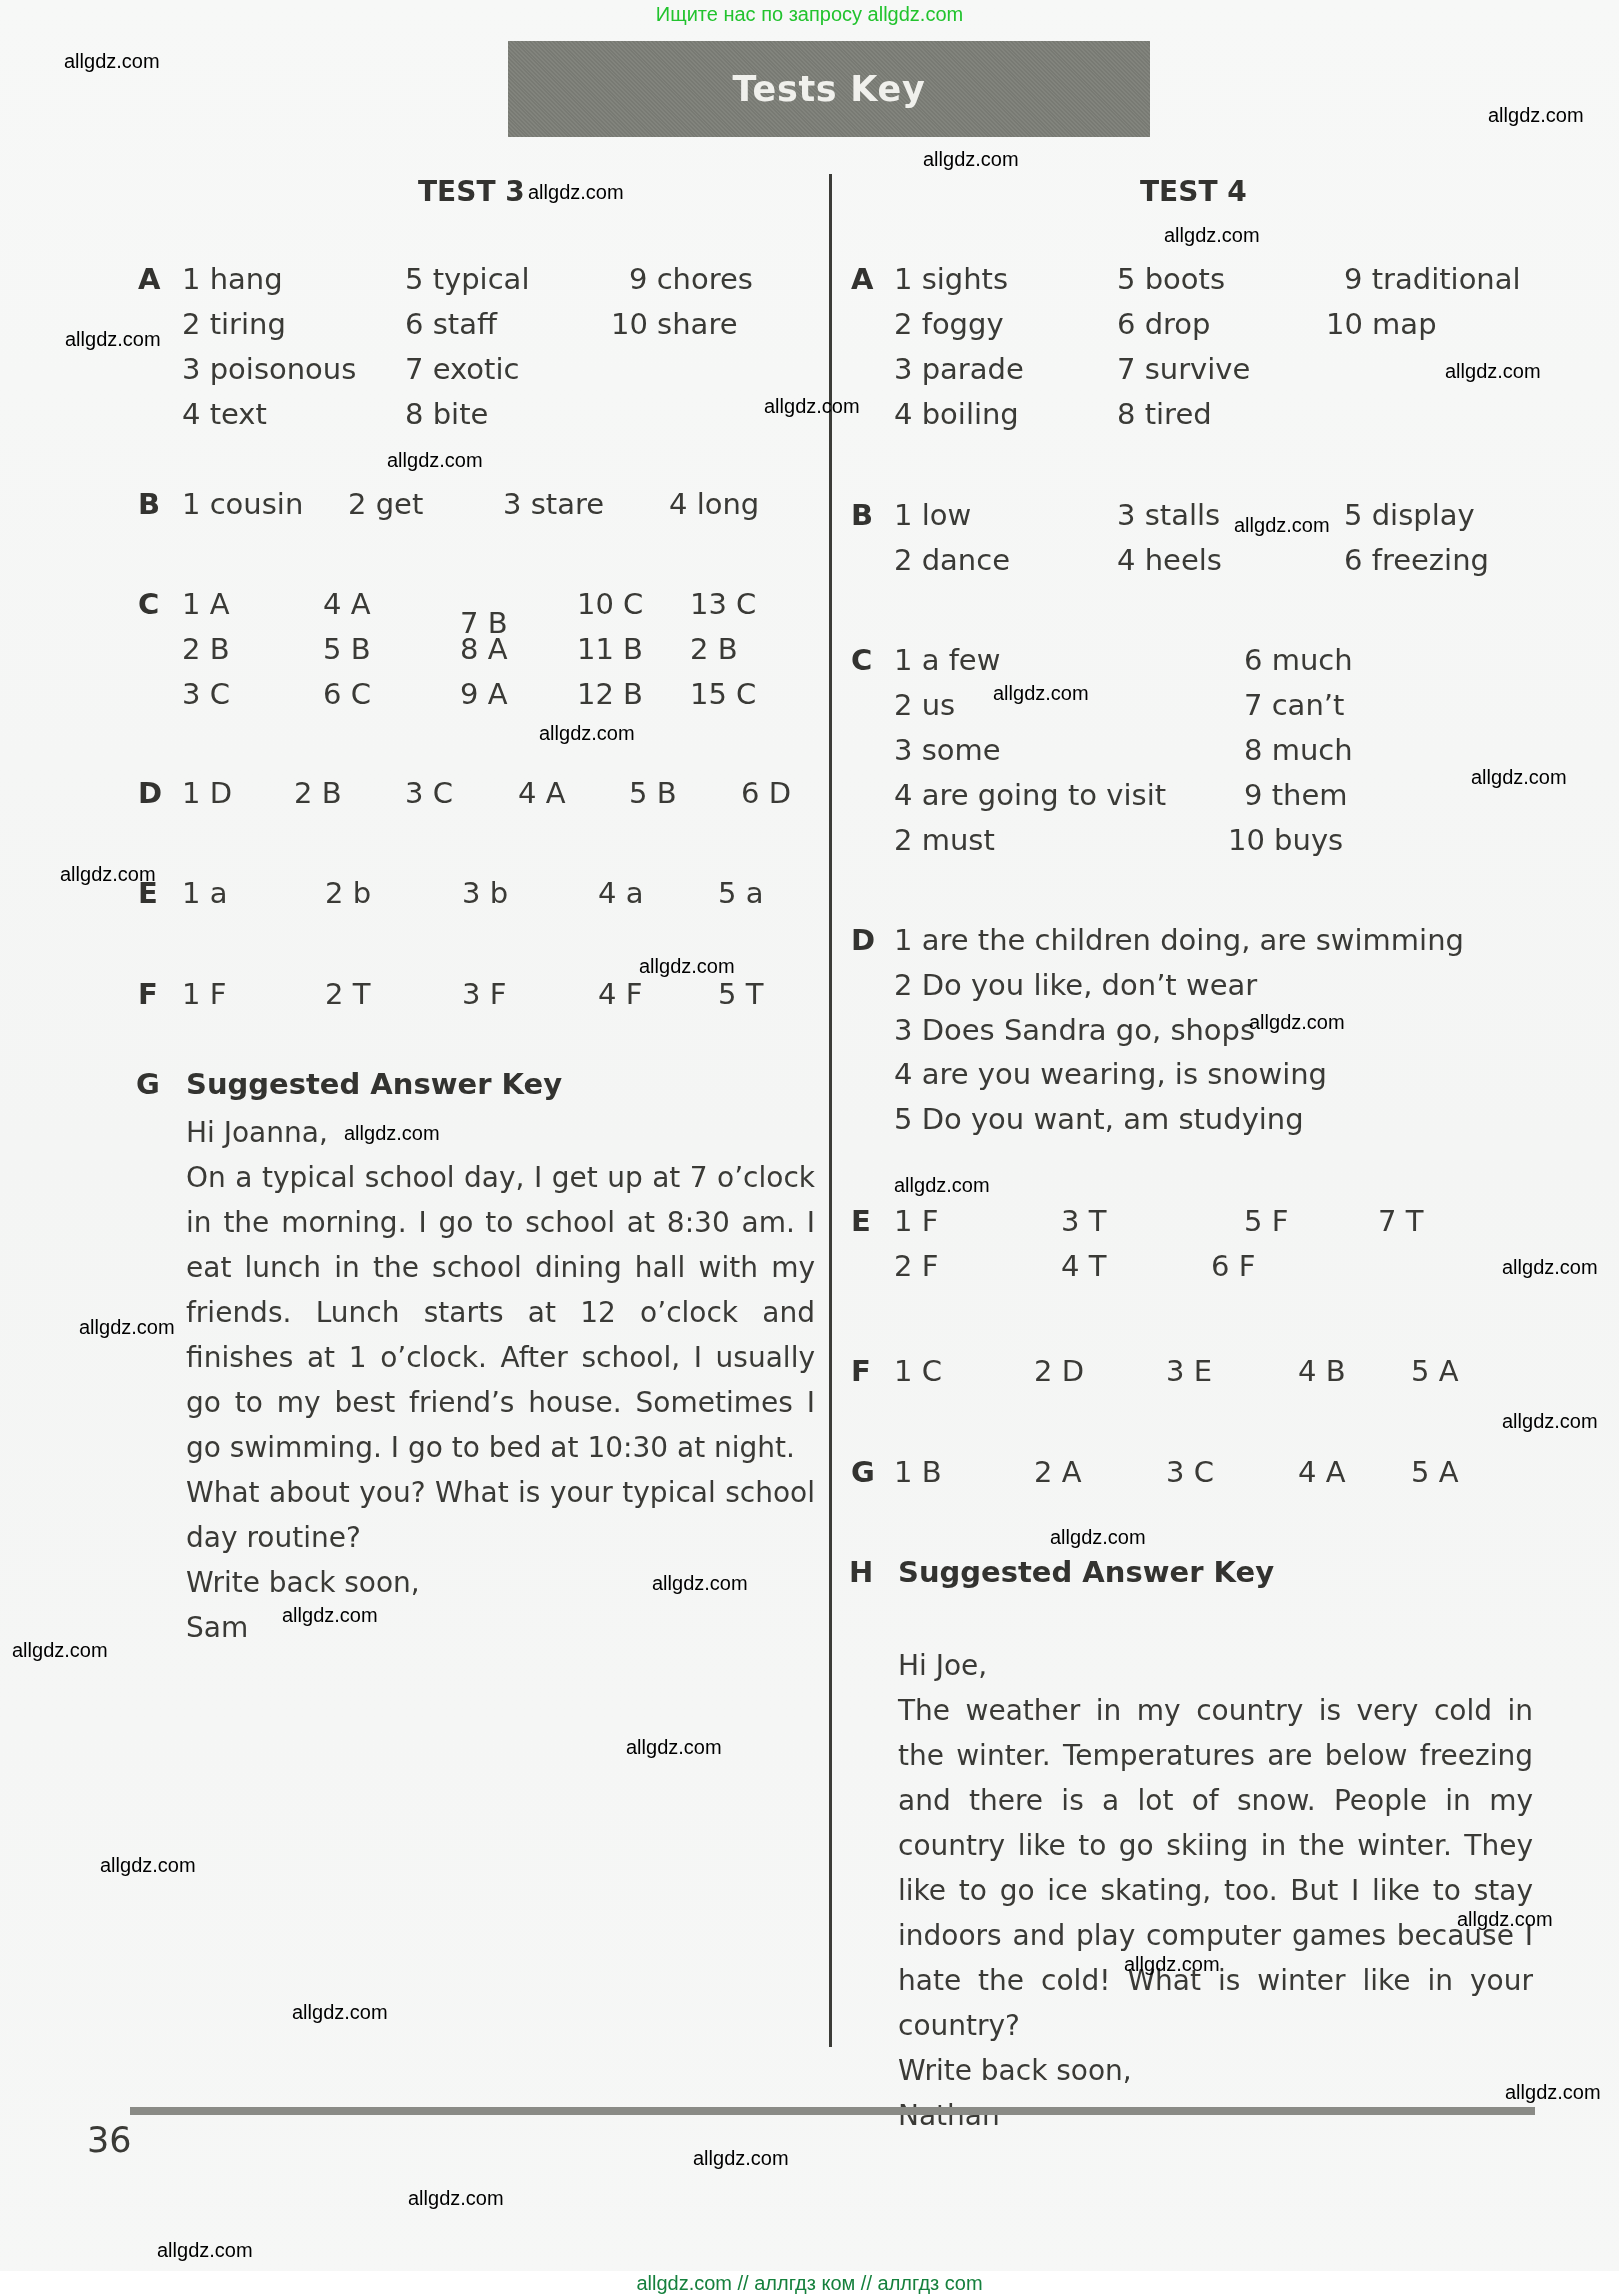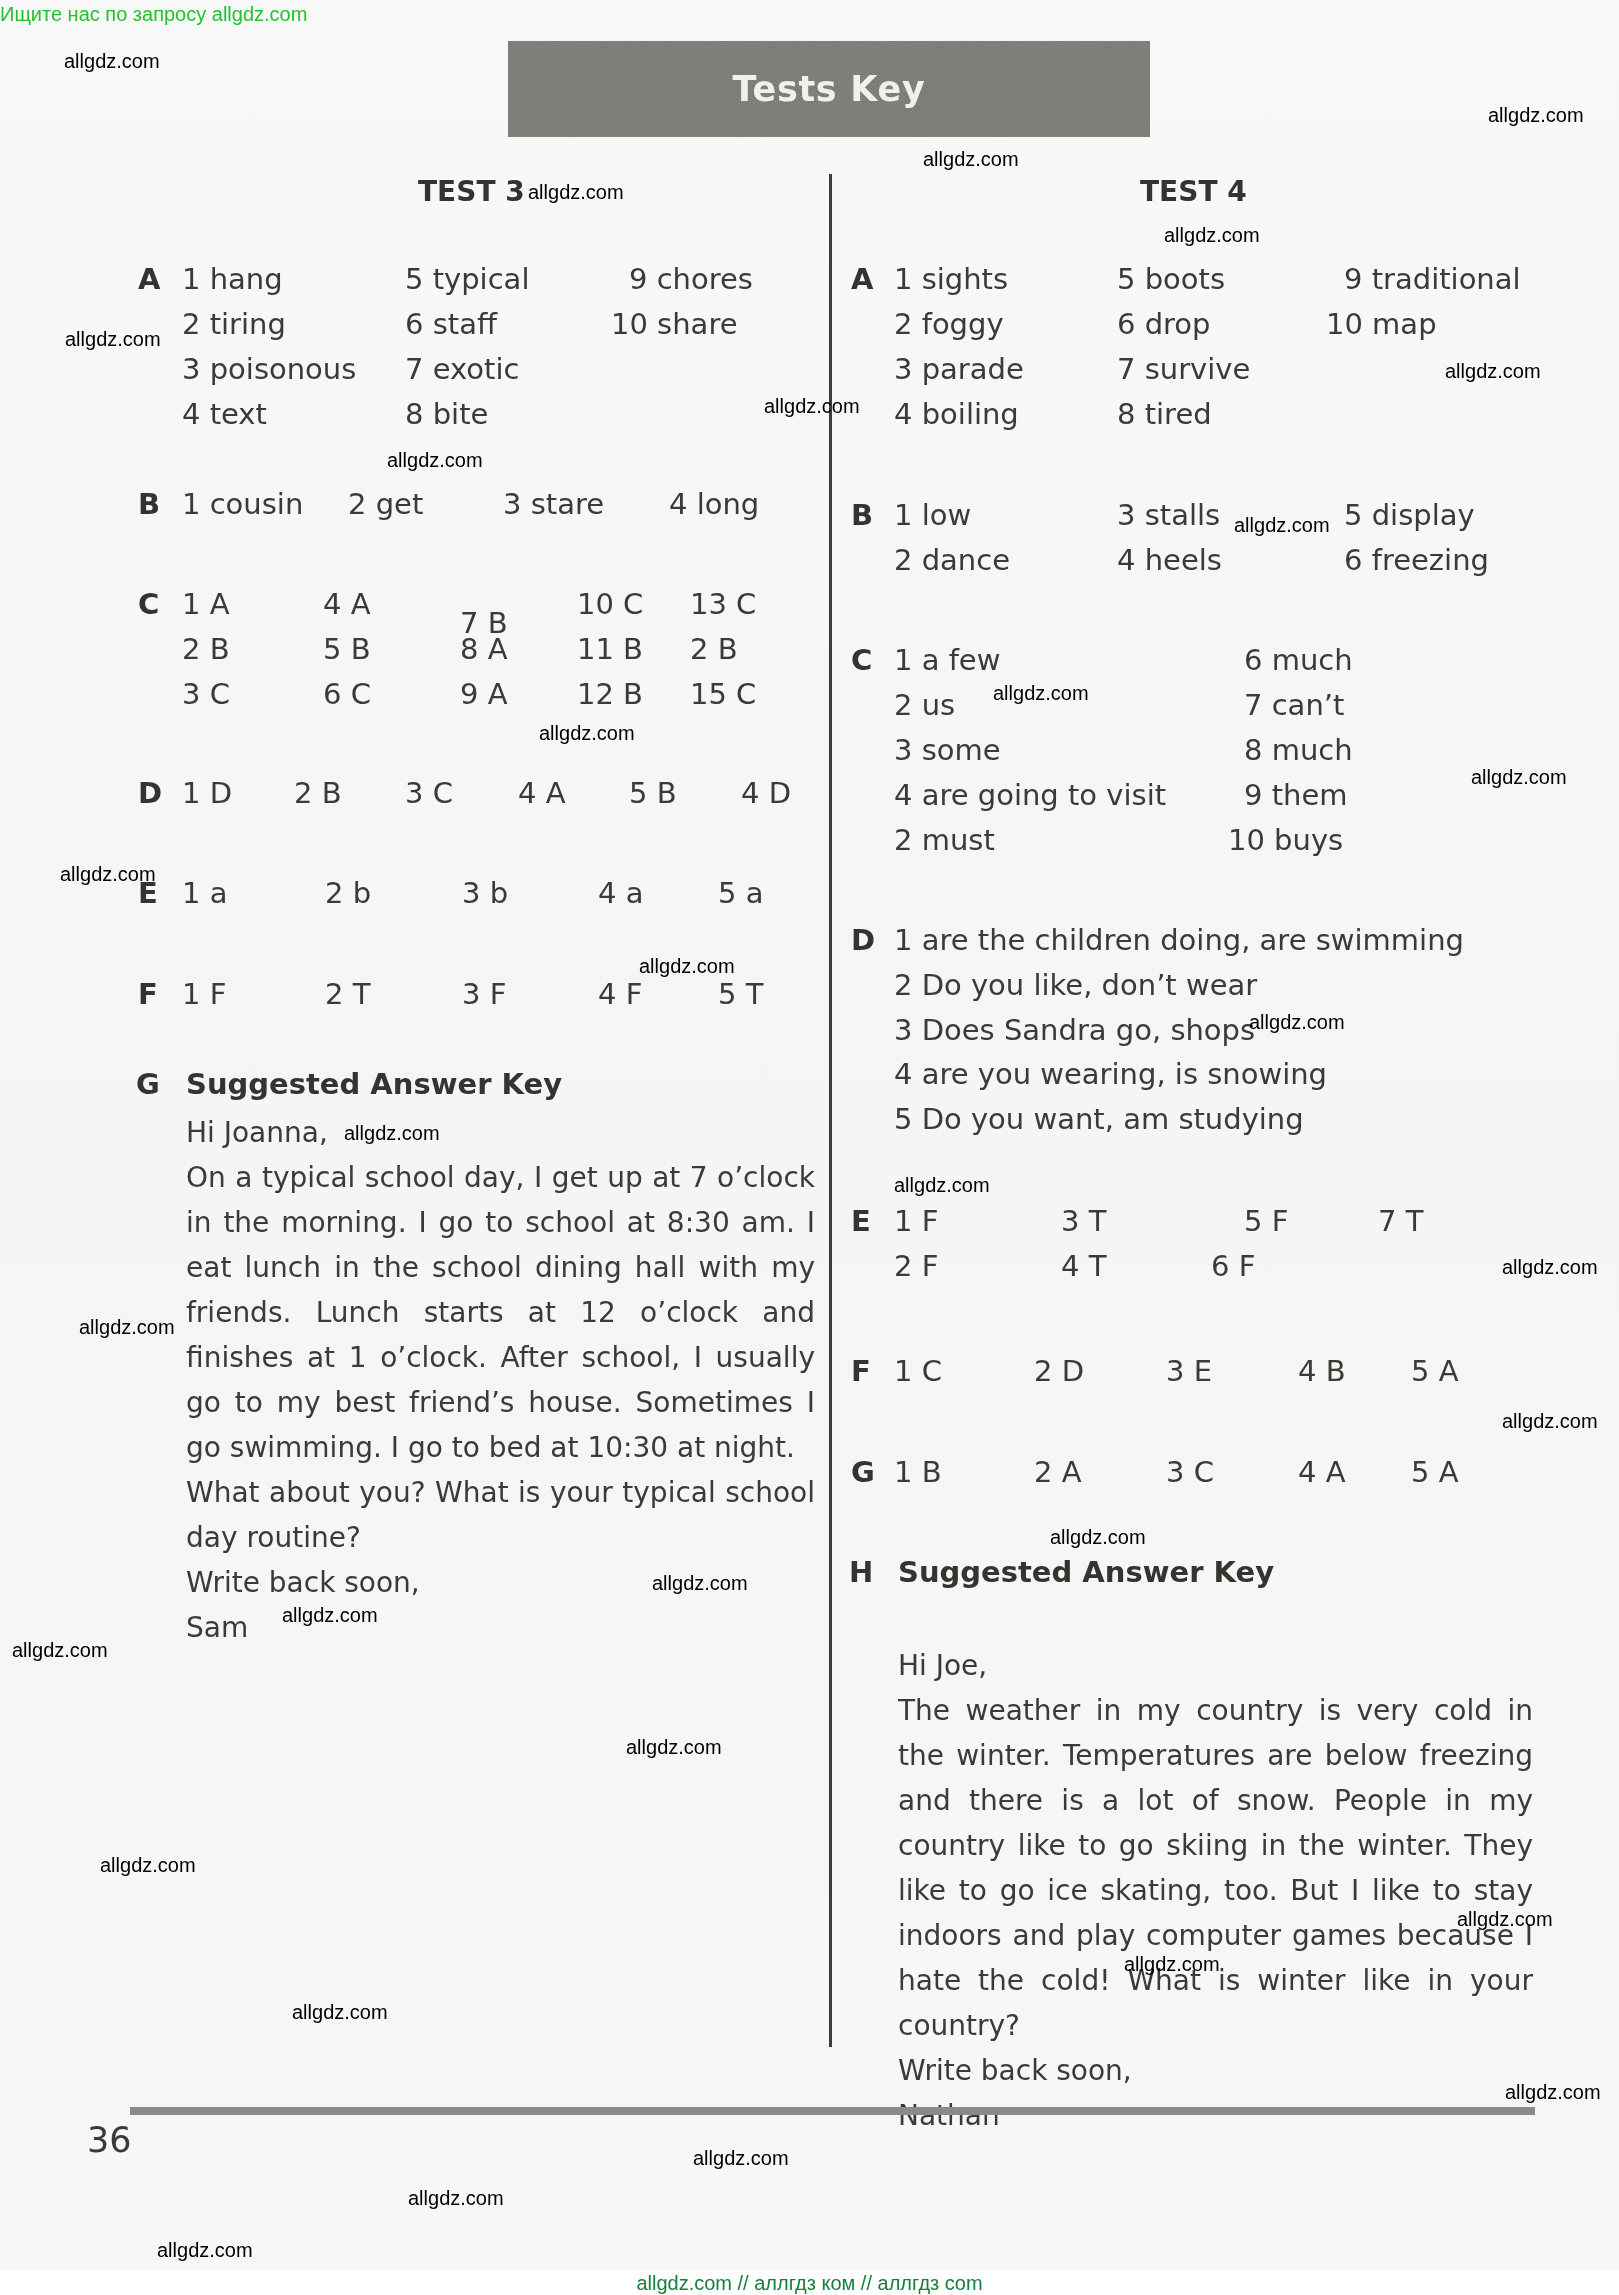--- a/index.html
+++ b/index.html
@@ -7,21 +7,21 @@
       width: 1619px; height: 2295px; position: relative; overflow: hidden;
       background: #ffffff;
       font-family: "DejaVu Sans", "Liberation Sans", sans-serif;
       color: #3a3a36;
     }
     .page {
       position: absolute; left: 0; top: 0; width: 1619px; height: 2295px;
       background: linear-gradient(180deg, #f7f8f7 0%, #f4f5f4 50%, #f6f7f6 100%);
     }
     .top-banner {
-      position: absolute; top: 2.7px; left: 0; width: 1619px; 
+      position: absolute; top: 2.7px; left: 0; width: 1619px; text-align: center;
       font-family: "Liberation Sans", sans-serif; font-size: 20px; color: #22c32e;
     }
     .bottom-banner {
       position: absolute; top: 2271px; left: 0; width: 1619px; text-align: center;
       font-family: "Liberation Sans", sans-serif; font-size: 20px; color: #15803d;
       background: #ffffff; height: 25px; line-height: 25px;
     }
     .header-bar {
       position: absolute; left: 508px; top: 41px; width: 642px; height: 96px;
       background: #7d7f78;
@@ -112,21 +112,21 @@
   <div class="ans" style="left:690px;top:587px;">13  C</div>
   <div class="ans" style="left:690px;top:632px;">2  B</div>
   <div class="ans" style="left:690px;top:677px;">15  C</div>
 
   <div class="sect-letter" style="left:138px;top:776px;">D</div>
   <div class="ans" style="left:182px;top:776px;">1  D</div>
   <div class="ans" style="left:294px;top:776px;">2  B</div>
   <div class="ans" style="left:405px;top:776px;">3  C</div>
   <div class="ans" style="left:518px;top:776px;">4  A</div>
   <div class="ans" style="left:629px;top:776px;">5  B</div>
-  <div class="ans" style="left:741px;top:776px;">4  D</div>
+  <div class="ans" style="left:741px;top:776px;">6  D</div>
 
   <div class="sect-letter" style="left:138px;top:876px;">E</div>
   <div class="ans" style="left:182px;top:876px;">1  a</div>
   <div class="ans" style="left:325px;top:876px;">2  b</div>
   <div class="ans" style="left:462px;top:876px;">3  b</div>
   <div class="ans" style="left:598px;top:876px;">4  a</div>
   <div class="ans" style="left:718px;top:876px;">5  a</div>
 
   <div class="sect-letter" style="left:138px;top:977px;">F</div>
   <div class="ans" style="left:182px;top:977px;">1  F</div>

